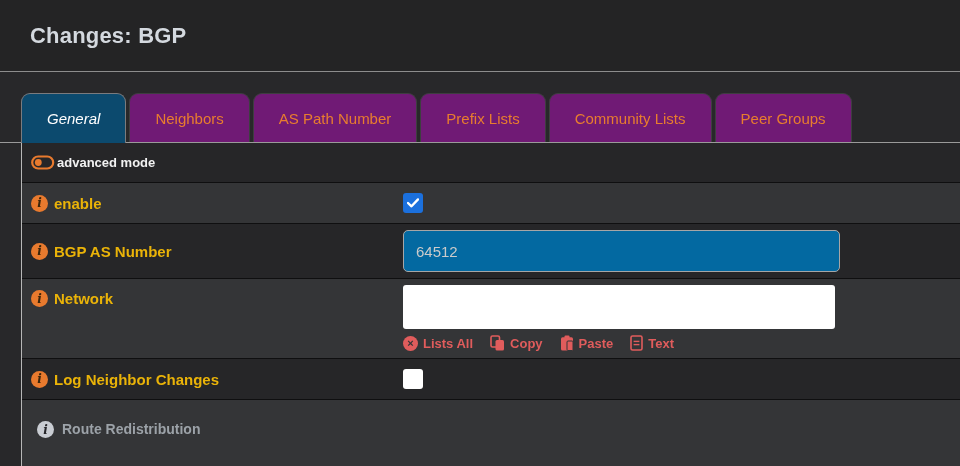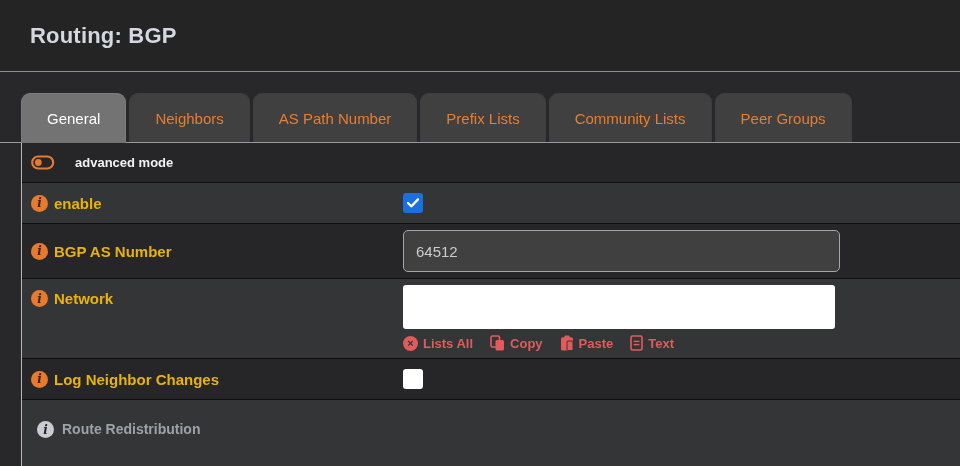--- a/index.html
+++ b/index.html
@@ -21,26 +21,26 @@
   .tabbar {
     margin-top:21px; padding-left:21px;
     display:flex; align-items:flex-start;
     height:50px; border-bottom:1px solid #9a9a9a;
   }
   .tab {
     display:flex; align-items:center; padding:0 25px; margin-right:3px;
     border-radius:9px 9px 0 0; font-size:15px; white-space:nowrap; cursor:pointer;
   }
   .tab.inactive {
-    height:49px; background:#404040; color:#e87d2e;
+    height:49px; background:#701a75; color:#e87d2e;
     border:1px solid #3e3e40; border-bottom:none;
   }
   .tab.active {
-    height:50px; margin-bottom:-1px; background:#737373; color:#ffffff;
-    border:1px solid #7b7b7e; border-bottom:none; position:relative; z-index:2;
+    height:50px; margin-bottom:-1px; background:#0c4a6e; color:#ffffff;
+    border:1px solid #7b7b7e; border-bottom:none; position:relative; z-index:2;font-style:italic;
   }
 
   
   .panel { margin-left:21px; border-left:1px solid #b7b7b7; width:939px; }
   .row { display:flex; width:100%; }
   .row + .row { border-top:1px solid #0f0f10; }
   .row-dark  { background:#262628; }
   .row-light { background:#343537; }
 
   .lbl-cell { width:381px; flex:none; padding-left:9px; display:flex; align-items:center; gap:6px; }
@@ -49,40 +49,40 @@
 
   .info-icon {
     width:17px; height:17px; border-radius:50%; background:#e87a2e;
     color:#3a250b; display:flex; align-items:center; justify-content:center;
     font-family:"DejaVu Serif",serif; font-style:italic; font-weight:bold; font-size:12px;
     flex:none; cursor:pointer;
   }
   .info-icon.muted { background:#c9cdd3; color:#26262a; }
 
   
-  .row-advanced { height:39px; align-items:center; padding-left:9px; gap:20px; }
+  .row-advanced { height:39px; align-items:center; padding-left:9px; gap:2px; }
   .advanced-label { font-size:13px; font-weight:600; color:#f2f2f2; }
   .toggle { display:flex; align-items:center; cursor:pointer; }
 
   .row-enable { height:41px; align-items:center; }
   .row-asn { height:55px; align-items:center; }
   .row-network { height:80px; }
   .row-network .lbl-cell { align-items:flex-start; padding-top:11px; }
   .row-network .ctrl-cell { flex-direction:column; align-items:flex-start; padding-top:6px; }
   .row-log { height:41px; align-items:center; }
   .row-redist { height:67px; align-items:flex-start; padding-top:21px; padding-left:15px; gap:8px; }
   .redist-label { font-size:14px; font-weight:bold; color:#9ca2a8; }
 
   .checkbox { width:20px; height:20px; border-radius:3px; cursor:pointer;
               display:flex; align-items:center; justify-content:center; }
   .checkbox.checked { background:#1b70dd; }
   .checkbox.unchecked { background:#ffffff; }
 
   .text-input {
-    width:437px; height:42px; background:#404040; border:1px solid #a6a6a6;
+    width:437px; height:42px; background:#0369a1; border:1px solid #a6a6a6;
     border-radius:5px; color:#cbcbcb; font-size:15px; padding:0 12px;
     font-family:inherit; outline:none;
   }
 
   .token-box { width:432px; height:44px; background:#ffffff; border-radius:3px; cursor:text; }
 
   .actions { margin-top:6px; display:flex; align-items:center; gap:17px; }
   .action { display:flex; align-items:center; gap:5px; color:#e05c5c;
             font-size:13px; font-weight:600; cursor:pointer; }
   .circle-x {
@@ -90,21 +90,21 @@
     display:flex; align-items:center; justify-content:center;
     font-size:11px; font-weight:bold; line-height:1;
   }
 </style>
 </head>
 <body>
 
 <div id="app">
 
   <div class="header">
-    <div class="page-title">Routing: BGP</div>
+    <div class="page-title">Changes: BGP</div>
   </div>
 
   <div class="tabbar">
     <div class="tab active">
         <span>General</span>
       </div>
     <div class="tab inactive">
         <span>Neighbors</span>
       </div>
     <div class="tab inactive">

